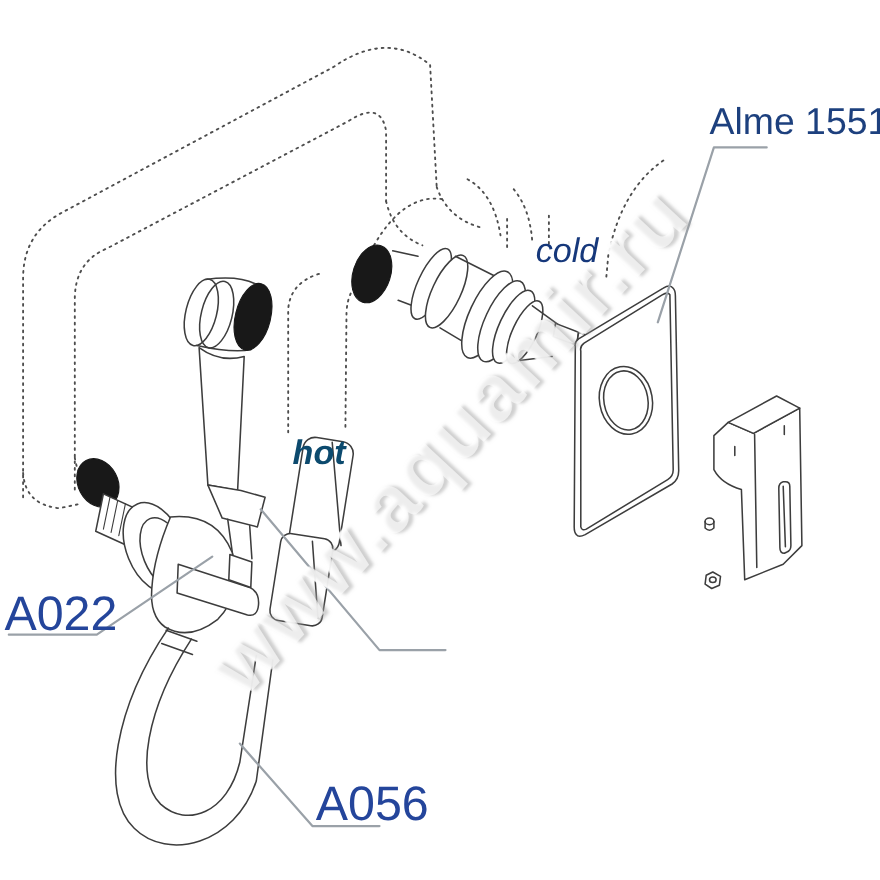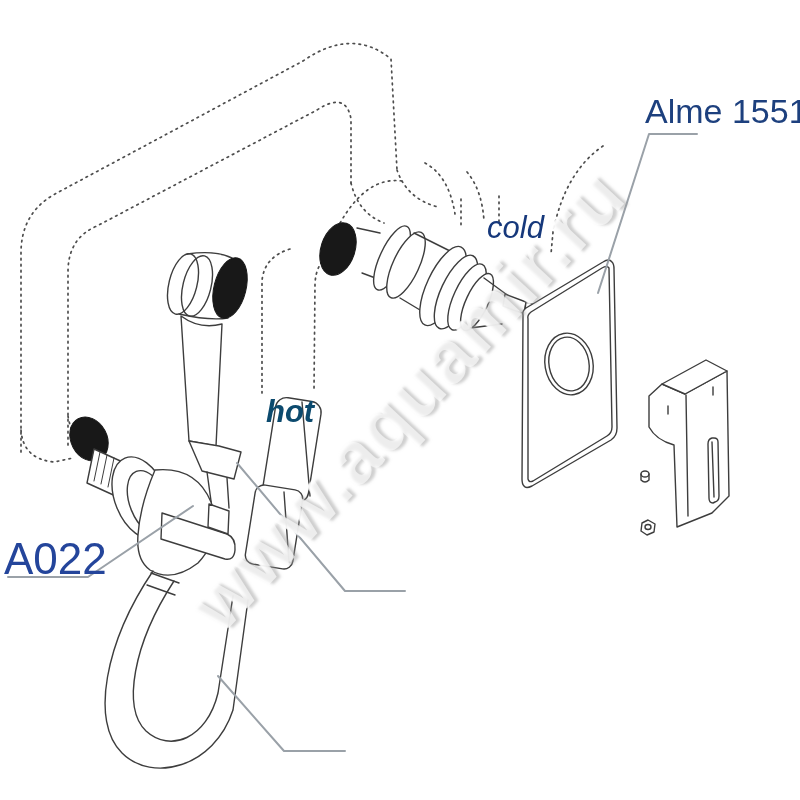--- a/index.html
+++ b/index.html
@@ -139,14 +139,15 @@
       <path class="leader" d="M 345 751 L 284 751 L 218 676"></path>
     </g>
   </svg>
 
   <div class="watermark">www.aquamir.ru</div>
 
   <div class="lbl lbl-product">Alme 1551</div>
   <div class="lbl lbl-cold">cold</div>
   <div class="lbl lbl-hot">hot</div>
   <div class="lbl lbl-part lbl-a022">A022</div>
+  <div class="lbl lbl-part lbl-a056">A056</div>
 
 </div>
 
 </body></html>

